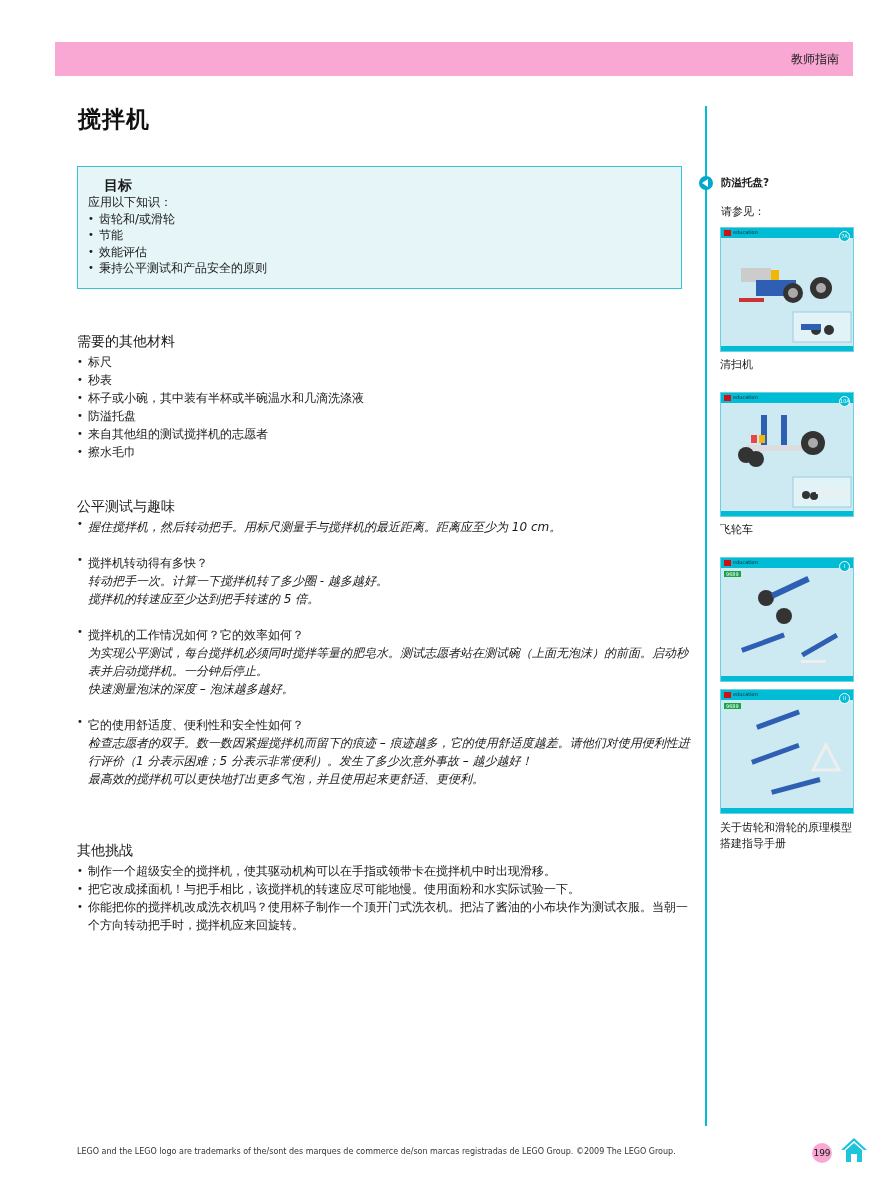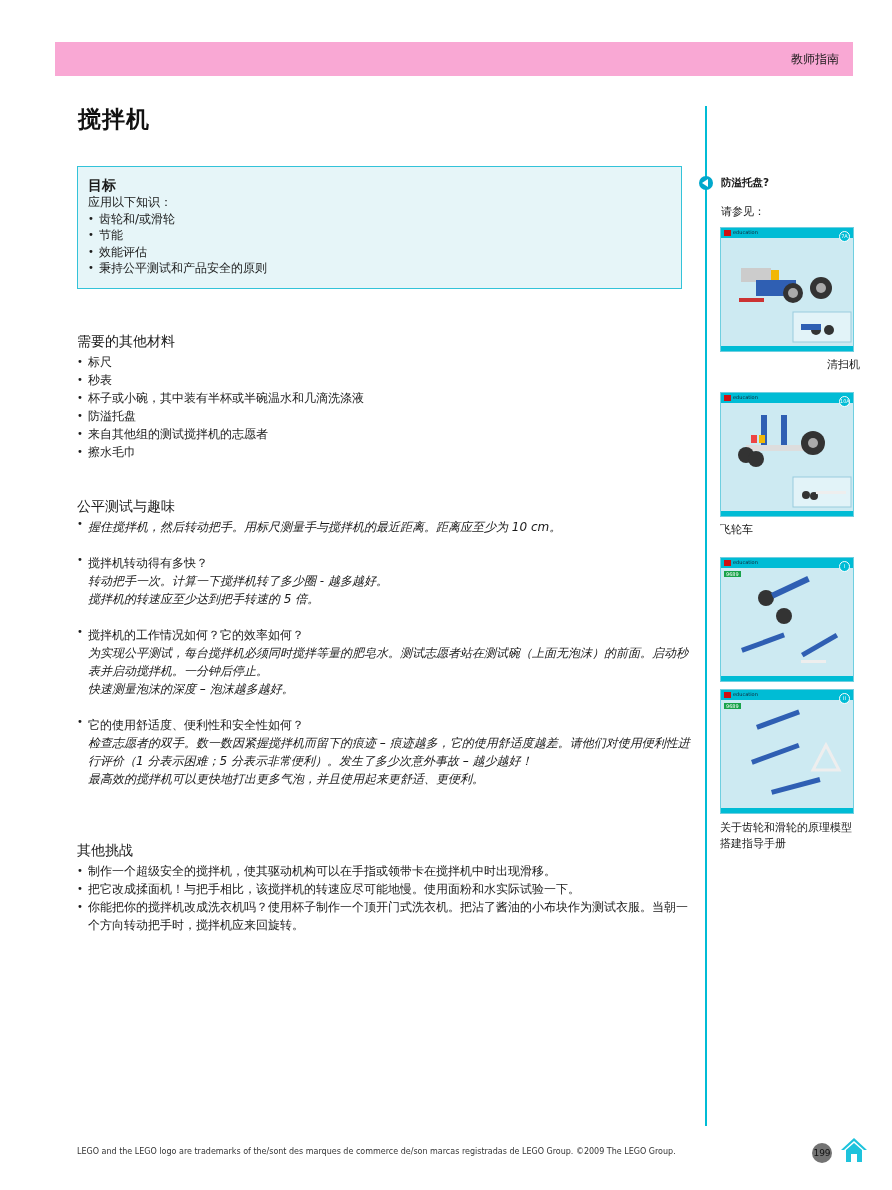--- a/index.html
+++ b/index.html
@@ -5,21 +5,21 @@
   html, body { margin:0; padding:0; background:#ffffff; }
   body { width:892px; height:1190px; position:relative; overflow:hidden;
          font-family:"DejaVu Sans", "Liberation Sans", sans-serif; color:#1a1a1a; }
   .header-bar { position:absolute; left:55px; top:42px; width:798px; height:34px; background:#f9a8d4; }
   .header-label { position:absolute; right:14px; top:9px; font-size:12px; color:#1a1a1a; }
   .page-title { position:absolute; left:78px; top:104px; font-size:23px; font-weight:bold; color:#111; letter-spacing:1px;text-align:right; }
   .vline { position:absolute; left:705px; top:106px; width:2px; height:1020px; background:#00bcd5; }
 
   .goal-box { position:absolute; left:77px; top:166px; width:605px; height:123px;
               background:#e6f5f8; border:1.5px solid #33c3d9; box-sizing:border-box; padding:9px 10px; }
-  .goal-title { font-size:14px; font-weight:bold; line-height:18px; }
+  .goal-title { font-size:14px; font-weight:bold; line-height:18px;margin-left:16px; }
   .goal-intro, .goal-list li { font-size:12px; line-height:16.5px; }
   ul.bul { list-style:none; margin:0; padding:0; }
   ul.bul li { position:relative; padding-left:11px; }
   ul.bul li::before { content:"•"; position:absolute; left:0; top:0; font-size:10px; }
 
   .section { position:absolute; left:77px; width:615px; }
   .sec-title { font-size:14px; font-weight:normal; line-height:18px; margin-bottom:3px; }
   .sec-list li { font-size:12px; line-height:18px; }
   .q { font-size:12px; line-height:18px; }
   .a { font-size:12px; line-height:18px; font-style:italic; padding-left:11px; }
@@ -34,21 +34,21 @@
   .card { position:absolute; left:720px; width:134px; background:#cdeaf2; border:1px solid #6fcfe0; box-sizing:border-box; overflow:hidden; }
   .card-top { height:10px; background:#00bcd5; position:relative; }
   .card-logo { position:absolute; left:3px; top:2px; width:7px; height:6px; background:#d01012; }
   .card-brand { position:absolute; left:12px; top:1px; font-size:5px; color:#123; }
   .card-num { position:absolute; right:3px; top:3px; width:9px; height:9px; border-radius:50%; background:#00bcd5; border:1px solid #fff; color:#fff; font-size:5px; text-align:center; line-height:9px; }
   .card-tag { position:absolute; left:3px; top:13px; background:#19a34a; color:#fff; font-size:5px; padding:0 2px; }
   .card-bottom { position:absolute; left:0; bottom:0; width:100%; height:5px; background:#00bcd5; }
   .card-caption { position:absolute; left:720px; font-size:11px; line-height:16px; width:140px; }
 
   .footer { position:absolute; left:77px; top:1147px; font-size:8px; color:#333; }
-  .page-num { position:absolute; left:812px; top:1143px; width:20px; height:20px; border-radius:50%; background:#737373; font-size:9px; text-align:center; line-height:20px; color:#111; }
+  .page-num { position:absolute; left:812px; top:1143px; width:20px; height:20px; border-radius:50%; background:#f9a8d4; font-size:9px; text-align:center; line-height:20px; color:#111; }
   .home-icon { position:absolute; left:840px; top:1137px; width:28px; height:26px; }
 </style>
 </head>
 <body>
 
 <div class="header-bar">
   <span class="header-label">教师指南</span>
 </div>
 
 <div class="page-title">搅拌机</div>
@@ -131,21 +131,21 @@
     <circle cx="100" cy="50" r="11" fill="#333"></circle>
       <circle cx="100" cy="50" r="5" fill="#aaa"></circle>
     <rect x="18" y="60" width="25" height="4" fill="#c33"></rect>
     <rect x="72" y="74" width="58" height="30" fill="#e2f3f8" stroke="#9cd"></rect>
     <circle cx="95" cy="92" r="5" fill="#333"></circle>
       <circle cx="108" cy="92" r="5" fill="#333"></circle>
       <rect x="80" y="86" width="20" height="6" fill="#2f5fb3"></rect>
   </svg>
   <div class="card-bottom"></div>
 </div>
-<div class="card-caption" style="top:357px;text-align:right;">清扫机</div>
+<div class="card-caption" style="top:357px;">清扫机</div>
 
 <div class="card" style="top:392px;height:125px;">
   <div class="card-top">
       <span class="card-logo"></span>
       <span class="card-brand">education</span>
     </div>
   <span class="card-num">10A</span>
   <svg width="134" height="110" style="position:absolute;left:0;top:10px">
     <rect x="40" y="12" width="6" height="30" fill="#2f5fb3"></rect>
       <rect x="60" y="12" width="6" height="30" fill="#2f5fb3"></rect>

